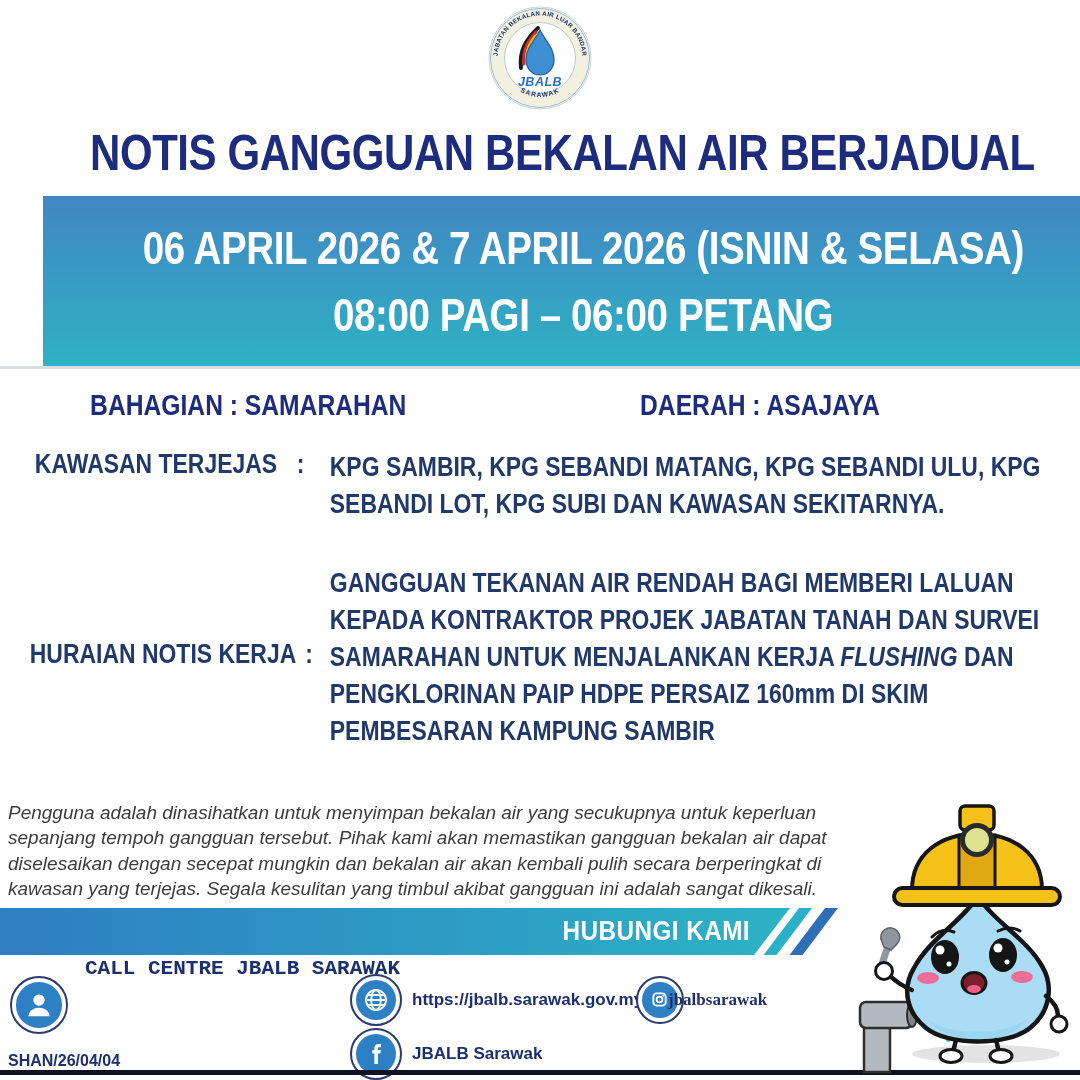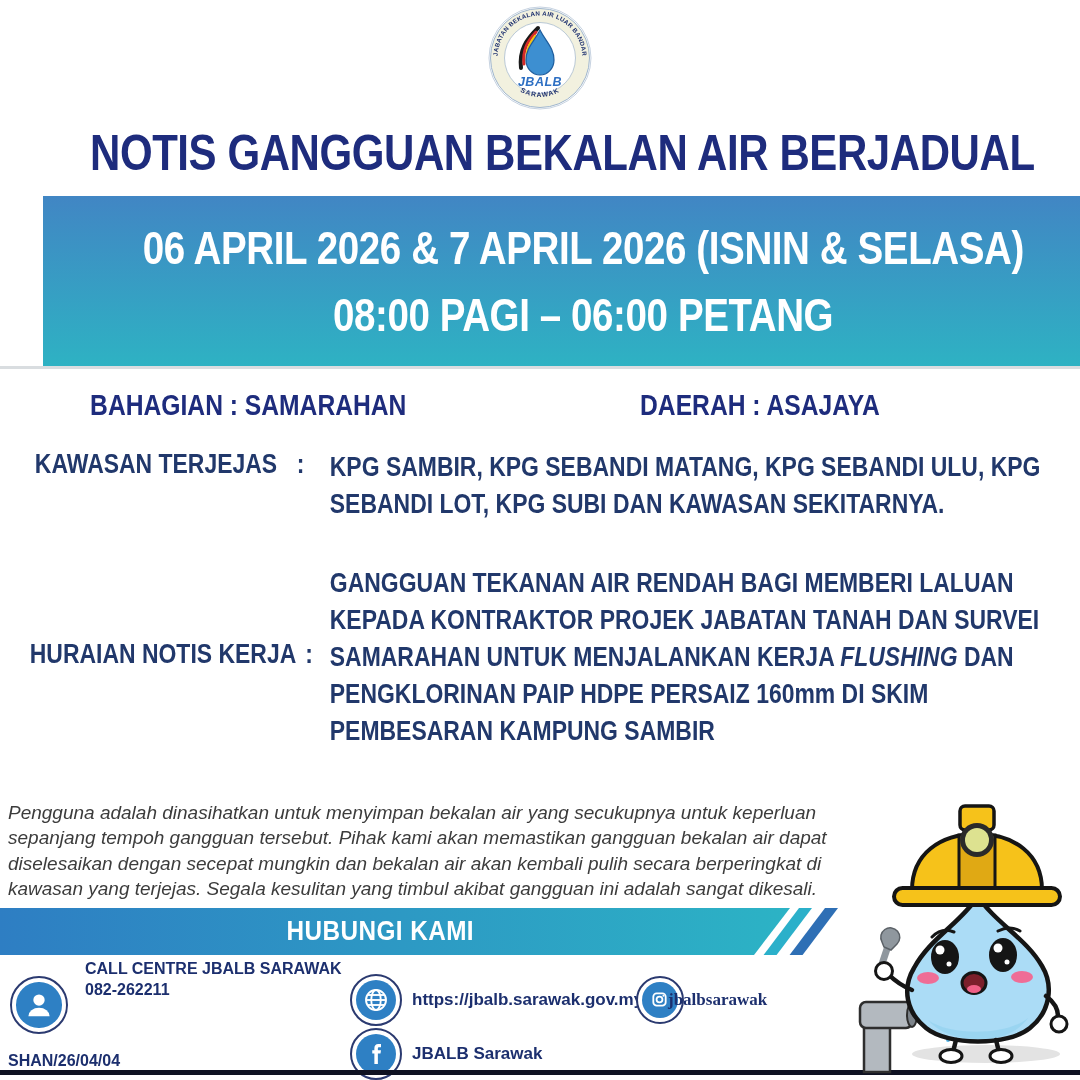--- a/index.html
+++ b/index.html
@@ -27,30 +27,30 @@
   .advisory{position:absolute;left:8px;top:800px;width:840px;font-style:italic;
         font-size:19px;line-height:1.33;color:#3c3c3c;}
   
   .contact-bar{position:absolute;top:908px;left:0;width:1080px;height:47px;}
   .bar-main{position:absolute;left:0;top:0;width:790px;height:47px;
         background:linear-gradient(90deg,#2e7ec3 0%,#2cb3c5 100%);
         clip-path:polygon(0 0,790px 0,754px 47px,0 47px);}
   .bar-stripe{position:absolute;top:0;width:13px;height:47px;transform:skewX(-37deg);transform-origin:0 0;}
   .stripe-1{left:799px;background:#2bb0ca;}
   .stripe-2{left:825px;background:#2e6fb5;}
-  .bar-label{position:absolute;left:0;top:0;width:760px;height:35px;text-align:center;line-height:47px;}
+  .bar-label{position:absolute;left:0;top:0;width:760px;height:35px;text-align:right;line-height:47px;}
   .bar-label span{display:inline-block;transform:scaleX(.9);transform-origin:center;
         font-size:27px;font-weight:bold;color:#ffffff;letter-spacing:.5px;white-space:nowrap;}
   
   .badge{position:absolute;border-radius:50%;background:#fff;border:2px solid #2b3a70;
         display:flex;align-items:center;justify-content:center;box-sizing:border-box;}
   .badge .inner{border-radius:50%;background:#2e80c4;width:84%;height:84%;
         display:flex;align-items:center;justify-content:center;}
   .ctc{position:absolute;font-weight:bold;color:#1c2f6e;}
-  .ctc-sm{font-size:16px;line-height:21px;}
+  .ctc-sm{font-size:21px;line-height:21px;font-family:Liberation Mono, monospace;}
   .ctc-md{font-size:17px;}
   .ref{position:absolute;left:8px;top:1052px;font-size:16px;font-weight:bold;color:#1c2f6e;}
   .footer-line{position:absolute;left:0;top:1070px;width:1080px;height:5px;background:#0f1222;}
   .mascot{position:absolute;left:848px;top:790px;width:232px;height:288px;}
 </style>
 </head>
 <body>
 
 <div class="page">
 
@@ -118,21 +118,20 @@
   <div class="badge" style="left:10px;top:976px;width:58px;height:58px;">
     <div class="inner">
       <svg viewBox="0 0 24 24" width="34" height="34">
         <circle cx="12" cy="8.5" r="4" fill="#ffffff"></circle>
         <path d="M4.5,20 a7.5,6 0 0 1 15,0 Z" fill="#ffffff"></path>
       </svg>
     </div>
   </div>
   <div class="ctc ctc-sm" style="left:85px;top:958px;">
     <div>CALL CENTRE JBALB SARAWAK</div>
-    <div>082-262211</div>
   </div>
   <div class="ctc ctc-sm" style="left:85px;top:1018px;">
   </div>
 
   <div class="badge" style="left:350px;top:974px;width:52px;height:52px;">
     <div class="inner">
       <svg viewBox="0 0 24 24" width="30" height="30" fill="none" stroke="#ffffff" stroke-width="1.5">
         <circle cx="12" cy="12" r="8"></circle>
         <ellipse cx="12" cy="12" rx="3.8" ry="8"></ellipse>
         <line x1="4" y1="12" x2="20" y2="12"></line>

